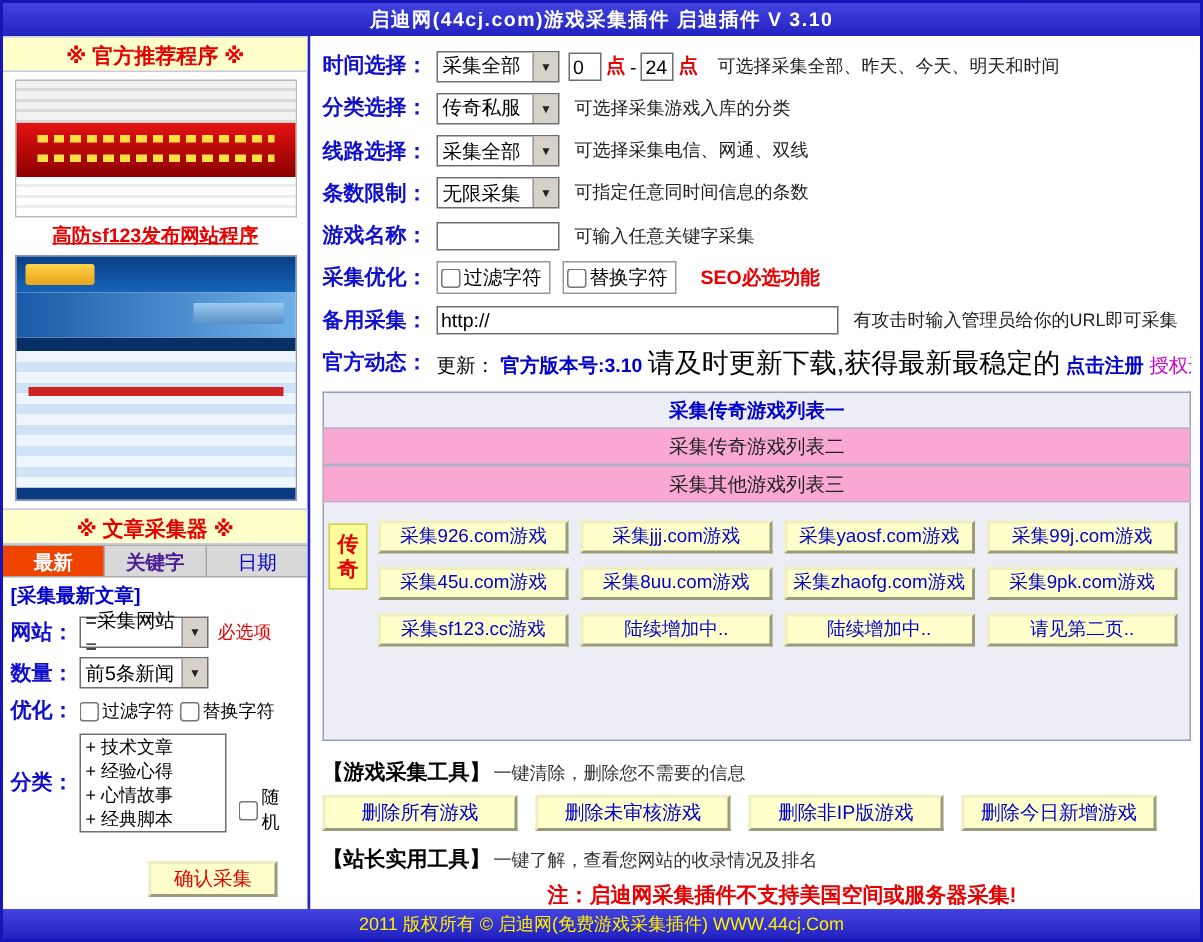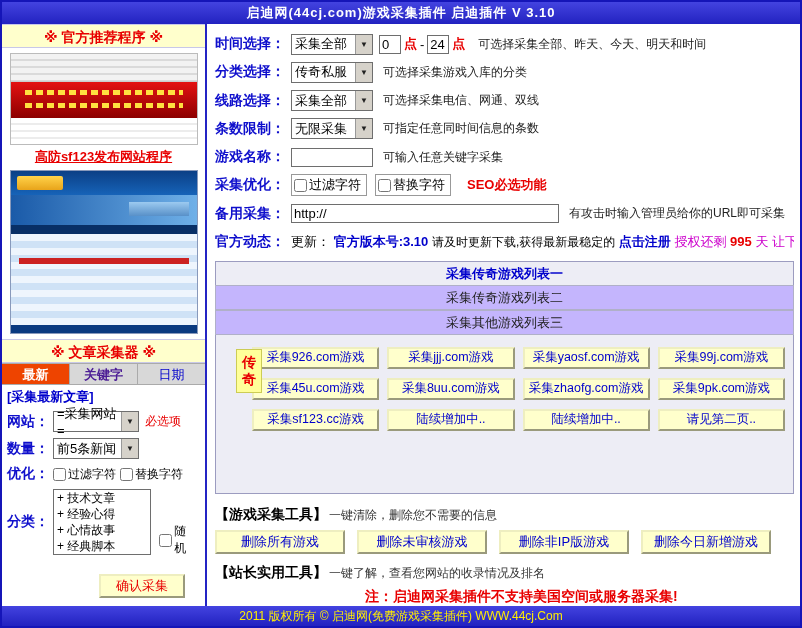--- a/index.html
+++ b/index.html
@@ -79,33 +79,33 @@
   .hour { width:22px; }
   .note { font-size:12px; color:#222; margin-left:10px; }
   .red-dot { color:#e80000; font-weight:bold; font-size:13px; margin:0 3px; }
   .dash { font-size:13px; color:#000; }
   .seo { color:#e80000; font-weight:bold; font-size:13px; margin-left:8px; }
   .cb-box { display:flex; align-items:center; border:1px solid #999; padding:1px 5px 1px 2px;
             margin-right:8px; font-size:13px; }
   .news-line { font-size:13px; white-space:nowrap; overflow:hidden; }
   .news-update { color:#000; }
   .news-version { color:#0000cc; font-weight:bold; }
-  .news-text { color:#000; font-size:12px; }
+  .news-text { color:#000; font-size:18px; }
   .news-register { color:#0000cc; font-weight:bold; cursor:pointer; }
   .news-auth { color:#cc00cc; }
   .news-days { color:#e80000; font-weight:bold; }
 
   .game-tabs { display:flex; margin-top:5px;flex-direction:column; }
   .game-tab { flex:1; height:24px; line-height:23px; text-align:center; font-size:13px;
-              cursor:pointer; background:#c4b5fd; color:#222; border:1px solid #b0b0c8; }
+              cursor:pointer; background:#f9a8d4; color:#222; border:1px solid #b0b0c8; }
   .game-tab.active { background:#ededf5; color:#0000cc; font-weight:bold;
                      border:1px solid #9c9cc0; border-bottom:none; }
   .game-panel { background:#ededf5; border:1px solid #9c9cc0; border-top:none;
                 height:163px; position:relative; padding:12px 8px 0 36px; }
-  .side-vlabel { position:absolute; left:20px; top:14px; width:26px; padding:4px 0;
+  .side-vlabel { position:absolute; left:3px; top:14px; width:26px; padding:4px 0;
                  background:#ffff99; border:1px solid #cccc55; color:#e80000;
                  font-weight:bold; font-size:14px; text-align:center; line-height:17px; }
   .game-grid { display:grid; grid-template-columns:repeat(4,1fr); gap:9px 8px; }
   .game-btn { height:22px; font-size:12.5px; line-height:17px; }
 
   .tools { margin-top:8px; }
   .tool-title-row { display:flex; align-items:baseline; margin:4px 0 6px; }
   .tool-title { font-size:14px; font-weight:bold; color:#000; }
   .tool-desc { font-size:12px; color:#333; margin-left:2px; }
   .tool-btns { display:flex; gap:12px; margin-bottom:10px; }

